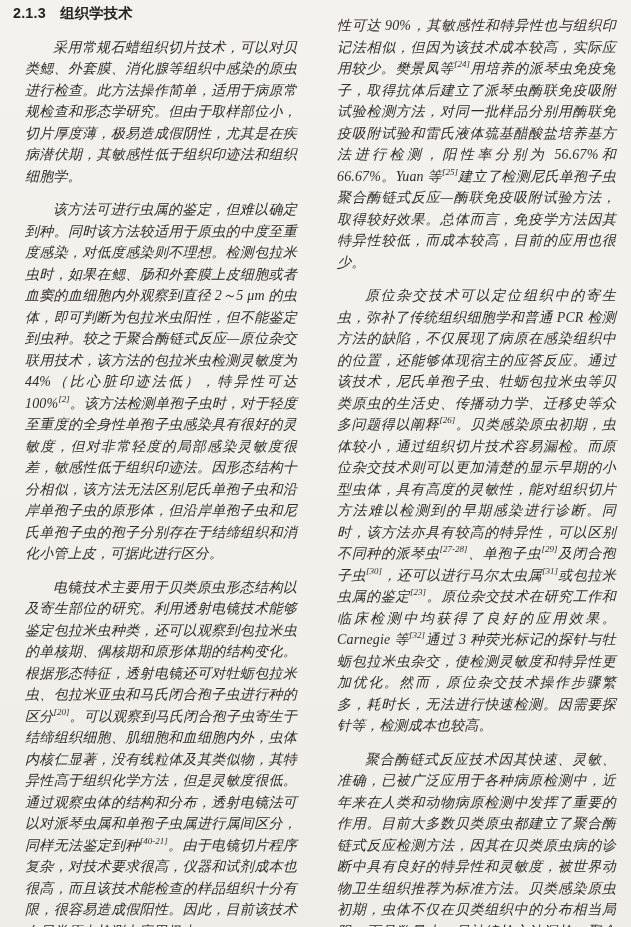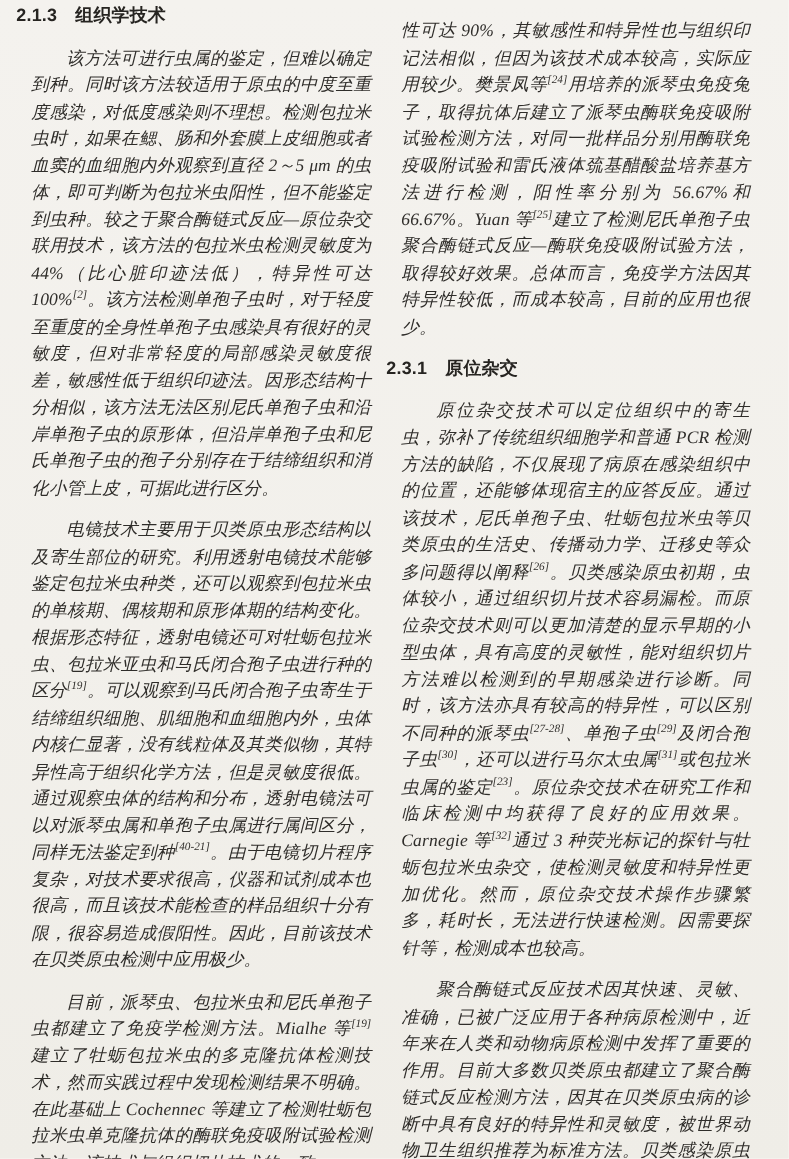--- a/index.html
+++ b/index.html
@@ -11,20 +11,21 @@
   }
   body {
     background: linear-gradient(180deg, #f4f2ee 0%, #f2f0eb 55%, #efede7 100%);
   }
   .page {
     box-sizing: border-box;
     width: 525px;
     height: 927px;
     padding: 3px 3px 0 13px;
     display: flex;
+    gap: 16px;
     color: #2f2d2a;
     font-family: "Liberation Serif", "DejaVu Serif", serif;
     font-size: 14px;
     line-height: 21.5px;
   }
   .col {
     overflow: hidden;
     height: 924px;
   }
   .col-left  { width: 296px; flex: 0 0 296px; }
@@ -54,25 +55,25 @@
     letter-spacing: 0;
   }
 </style>
 </head>
 <body>
 
 <div class="page">
 
   <div class="col col-left">
     <h3 class="h3">2.1.3　组织学技术</h3>
+    <p class="para">采用常规石蜡组织切片技术，可以对贝类鳃、外套膜、消化腺等组织中感染的原虫进行检查。此方法操作简单，适用于病原常规检查和形态学研究。但由于取样部位小，切片厚度薄，极易造成假阴性，尤其是在疾病潜伏期，其敏感性低于组织印迹法和组织细胞学。</p>
     <p class="para">该方法可进行虫属的鉴定，但难以确定到种。同时该方法较适用于原虫的中度至重度感染，对低度感染则不理想。检测包拉米虫时，如果在鳃、肠和外套膜上皮细胞或者血窦的血细胞内外观察到直径 2～5 μm 的虫体，即可判断为包拉米虫阳性，但不能鉴定到虫种。较之于聚合酶链式反应—原位杂交联用技术，该方法的包拉米虫检测灵敏度为44%（比心脏印迹法低），特异性可达 100%<sup>[2]</sup>。该方法检测单孢子虫时，对于轻度至重度的全身性单孢子虫感染具有很好的灵敏度，但对非常轻度的局部感染灵敏度很差，敏感性低于组织印迹法。因形态结构十分相似，该方法无法区别尼氏单孢子虫和沿岸单孢子虫的原形体，但沿岸单孢子虫和尼氏单孢子虫的孢子分别存在于结缔组织和消化小管上皮，可据此进行区分。</p>
-    <p class="para">电镜技术主要用于贝类原虫形态结构以及寄生部位的研究。利用透射电镜技术能够鉴定包拉米虫种类，还可以观察到包拉米虫的单核期、偶核期和原形体期的结构变化。根据形态特征，透射电镜还可对牡蛎包拉米虫、包拉米亚虫和马氏闭合孢子虫进行种的区分<sup>[19]</sup>。可以观察到马氏闭合孢子虫寄生于结缔组织细胞、肌细胞和血细胞内外，虫体内核仁显著，没有线粒体及其类似物，其特异性高于组织化学方法，但是灵敏度很低。通过观察虫体的结构和分布，透射电镜法可以对派琴虫属和单孢子虫属进行属间区分，同样无法鉴定到种<sup>[40-21]</sup>。由于电镜切片程序复杂，对技术要求很高，仪器和试剂成本也很高，而且该技术能检查的样品组织十分有限，很容易造成假阳性。因此，目前该技术在贝类原虫检测中应用极少。</p>
+    <p class="para">电镜技术主要用于贝类原虫形态结构以及寄生部位的研究。利用透射电镜技术能够鉴定包拉米虫种类，还可以观察到包拉米虫的单核期、偶核期和原形体期的结构变化。根据形态特征，透射电镜还可对牡蛎包拉米虫、包拉米亚虫和马氏闭合孢子虫进行种的区分<sup>[20]</sup>。可以观察到马氏闭合孢子虫寄生于结缔组织细胞、肌细胞和血细胞内外，虫体内核仁显著，没有线粒体及其类似物，其特异性高于组织化学方法，但是灵敏度很低。通过观察虫体的结构和分布，透射电镜法可以对派琴虫属和单孢子虫属进行属间区分，同样无法鉴定到种<sup>[40-21]</sup>。由于电镜切片程序复杂，对技术要求很高，仪器和试剂成本也很高，而且该技术能检查的样品组织十分有限，很容易造成假阳性。因此，目前该技术在贝类原虫检测中应用极少。</p>
     <p class="para">目前，派琴虫、包拉米虫和尼氏单孢子虫都建立了免疫学检测方法。Mialhe 等<sup>[19]</sup>建立了牡蛎包拉米虫的多克隆抗体检测技术，然而实践过程中发现检测结果不明确。在此基础上 Cochennec 等建立了检测牡蛎包拉米虫单克隆抗体的酶联免疫吸附试验检测方法，该技术与组织切片技术的一致</p>
   </div>
 
   <div class="col col-right">
     <p class="para para-cont">性可达 90%，其敏感性和特异性也与组织印记法相似，但因为该技术成本较高，实际应用较少。樊景凤等<sup>[24]</sup>用培养的派琴虫免疫兔子，取得抗体后建立了派琴虫酶联免疫吸附试验检测方法，对同一批样品分别用酶联免疫吸附试验和雷氏液体巯基醋酸盐培养基方法进行检测，阳性率分别为 56.67%和66.67%。Yuan 等<sup>[25]</sup>建立了检测尼氏单孢子虫聚合酶链式反应—酶联免疫吸附试验方法，取得较好效果。总体而言，免疫学方法因其特异性较低，而成本较高，目前的应用也很少。</p>
-    <h3 class="h3">2.3.1　原位杂交</h3>
     <p class="para">原位杂交技术可以定位组织中的寄生虫，弥补了传统组织细胞学和普通 PCR 检测方法的缺陷，不仅展现了病原在感染组织中的位置，还能够体现宿主的应答反应。通过该技术，尼氏单孢子虫、牡蛎包拉米虫等贝类原虫的生活史、传播动力学、迁移史等众多问题得以阐释<sup>[26]</sup>。贝类感染原虫初期，虫体较小，通过组织切片技术容易漏检。而原位杂交技术则可以更加清楚的显示早期的小型虫体，具有高度的灵敏性，能对组织切片方法难以检测到的早期感染进行诊断。同时，该方法亦具有较高的特异性，可以区别不同种的派琴虫<sup>[27-28]</sup>、单孢子虫<sup>[29]</sup>及闭合孢子虫<sup>[30]</sup>，还可以进行马尔太虫属<sup>[31]</sup>或包拉米虫属的鉴定<sup>[23]</sup>。原位杂交技术在研究工作和临床检测中均获得了良好的应用效果。Carnegie 等<sup>[32]</sup>通过 3 种荧光标记的探针与牡蛎包拉米虫杂交，使检测灵敏度和特异性更加优化。然而，原位杂交技术操作步骤繁多，耗时长，无法进行快速检测。因需要探针等，检测成本也较高。</p>
     <p class="para">聚合酶链式反应技术因其快速、灵敏、准确，已被广泛应用于各种病原检测中，近年来在人类和动物病原检测中发挥了重要的作用。目前大多数贝类原虫都建立了聚合酶链式反应检测方法，因其在贝类原虫病的诊断中具有良好的特异性和灵敏度，被世界动物卫生组织推荐为标准方法。贝类感染原虫初期，虫体不仅在贝类组织中的分布相当局限，而且数量少，易被镜检方法漏检。聚合酶链式反应方法则可显著降低样品检测的假阴性率。Audemard 等<sup>[29]</sup>通过所建立的聚合酶链式反应方法可以检测 30 mg 的牡蛎组织中的一个海水派琴虫体。Carnegie 等进行闭合孢子虫流行病学调查时，通过组织化学方法检测的感染率仅为 1.2%～2.1%，而应用聚合酶链式反应法检测的感染率</p>
   </div>
 
 </div>
 
 </body></html>

